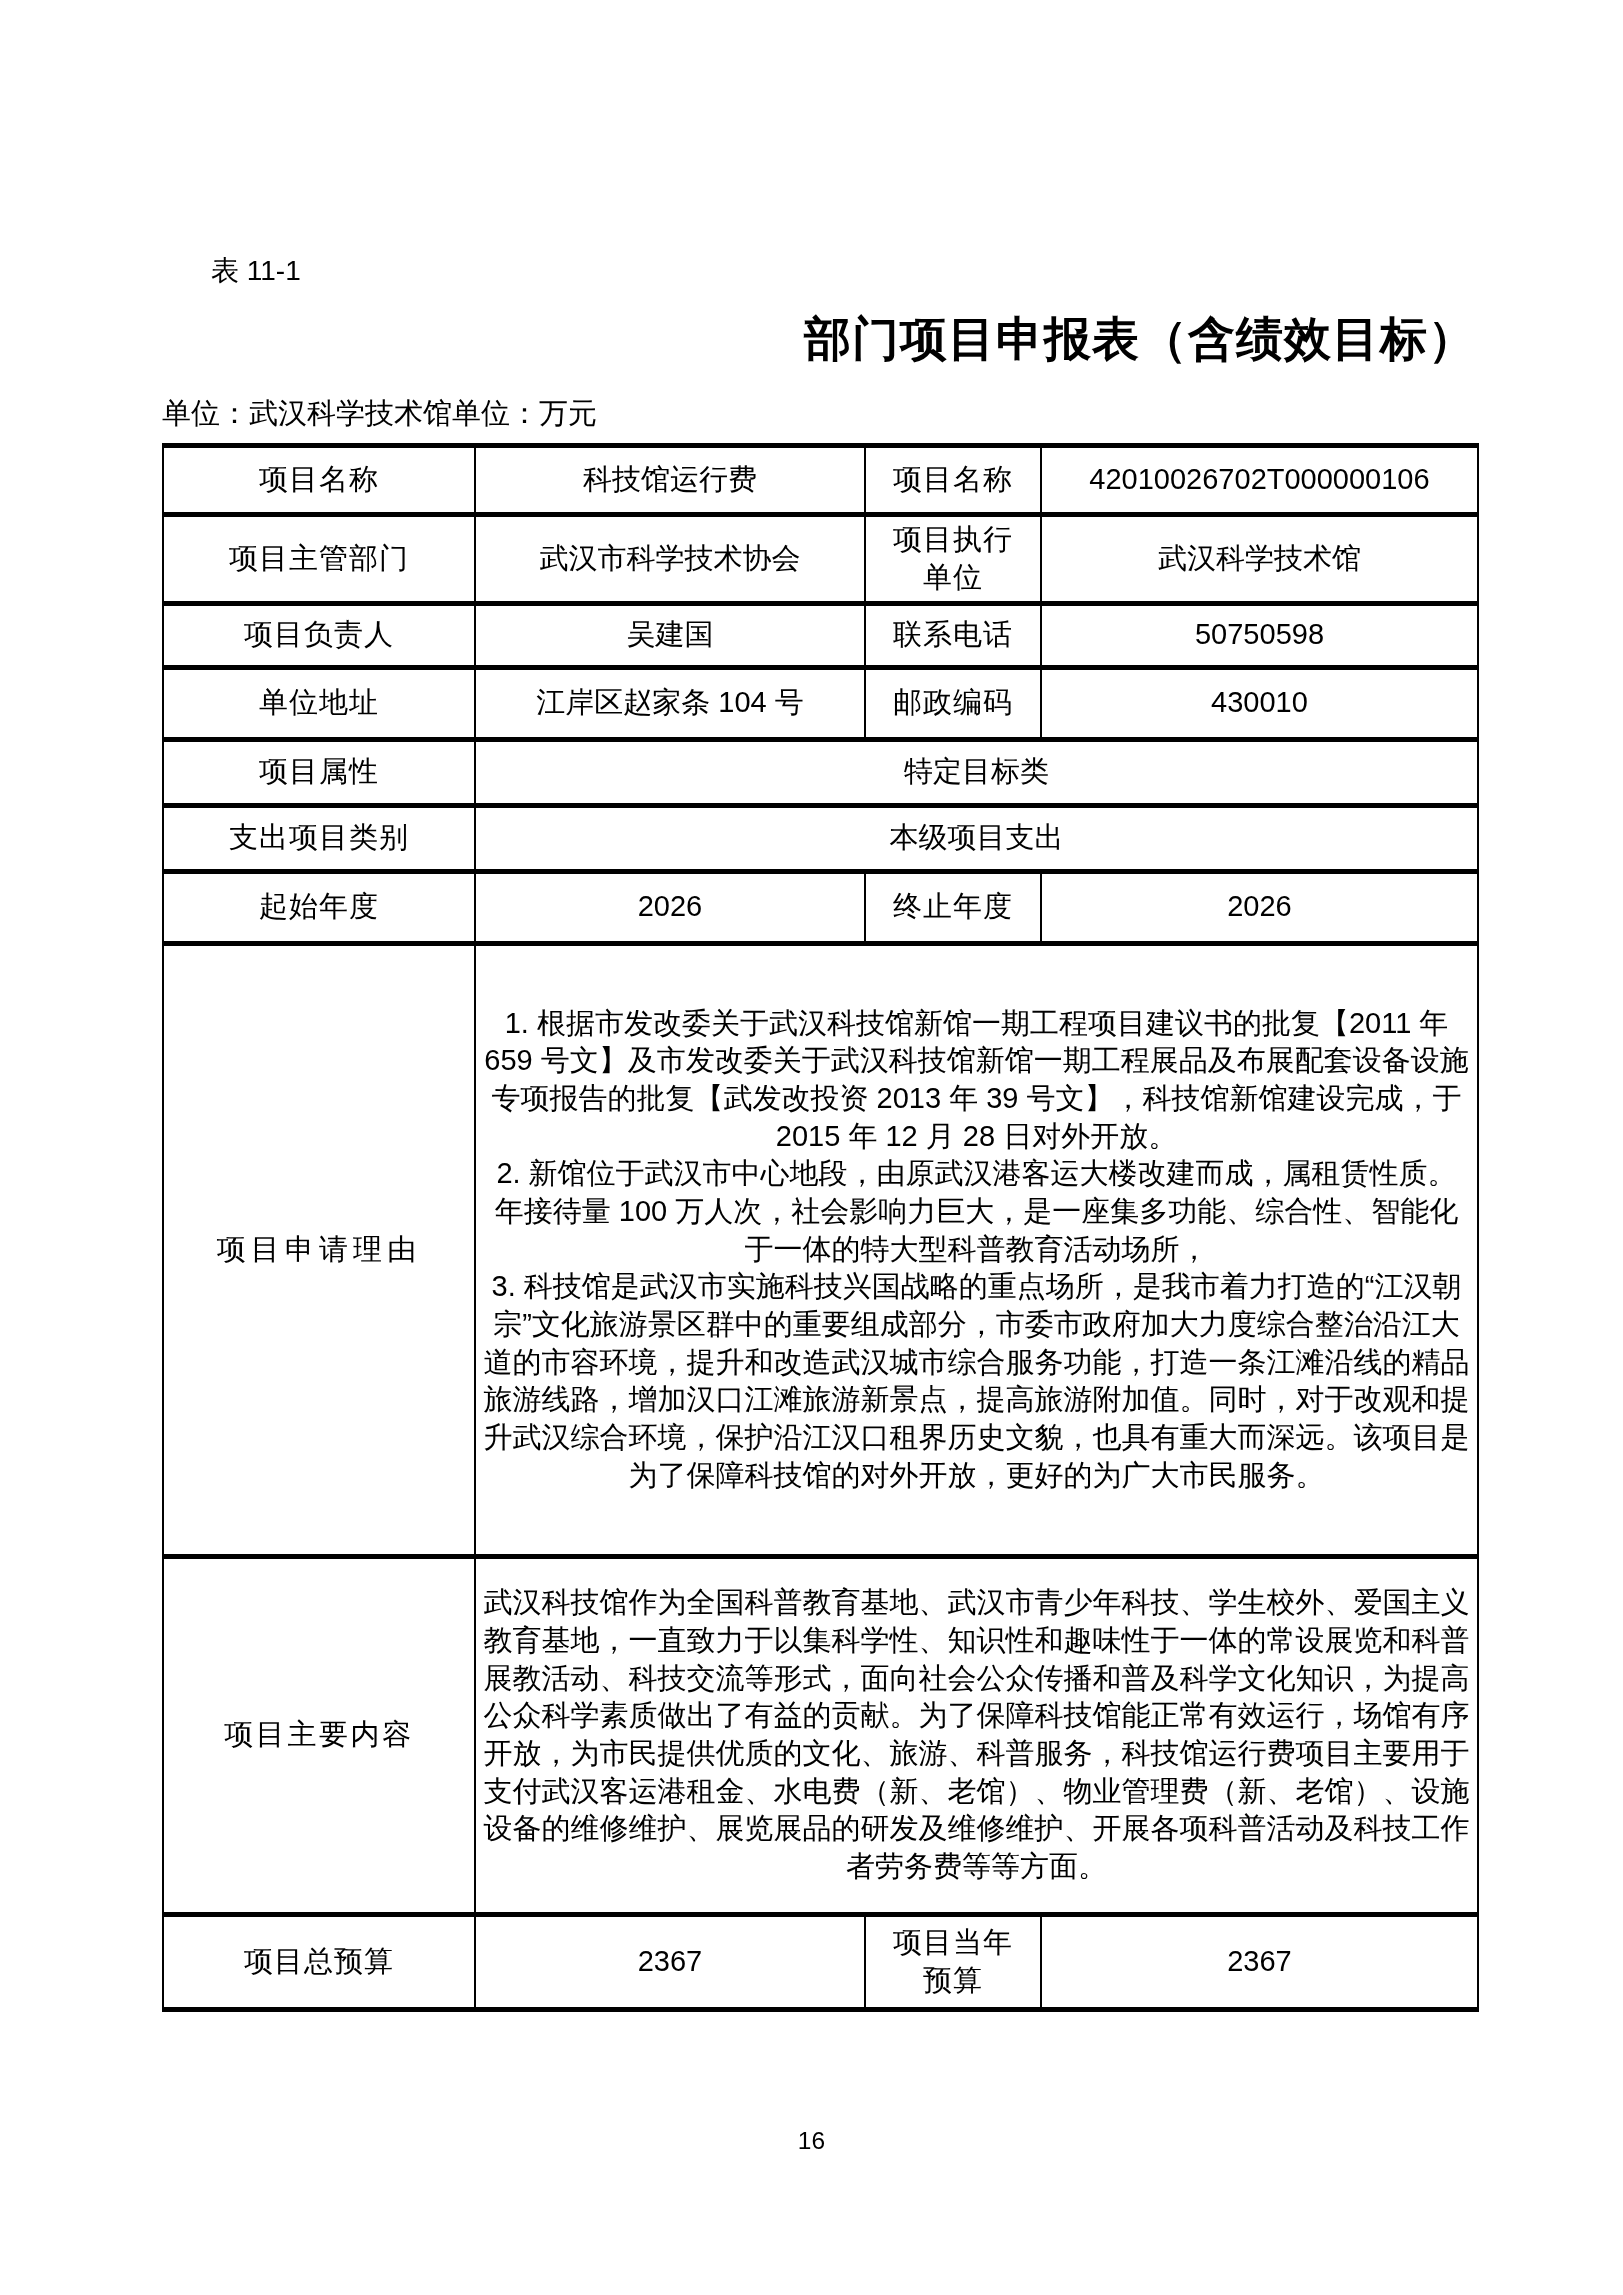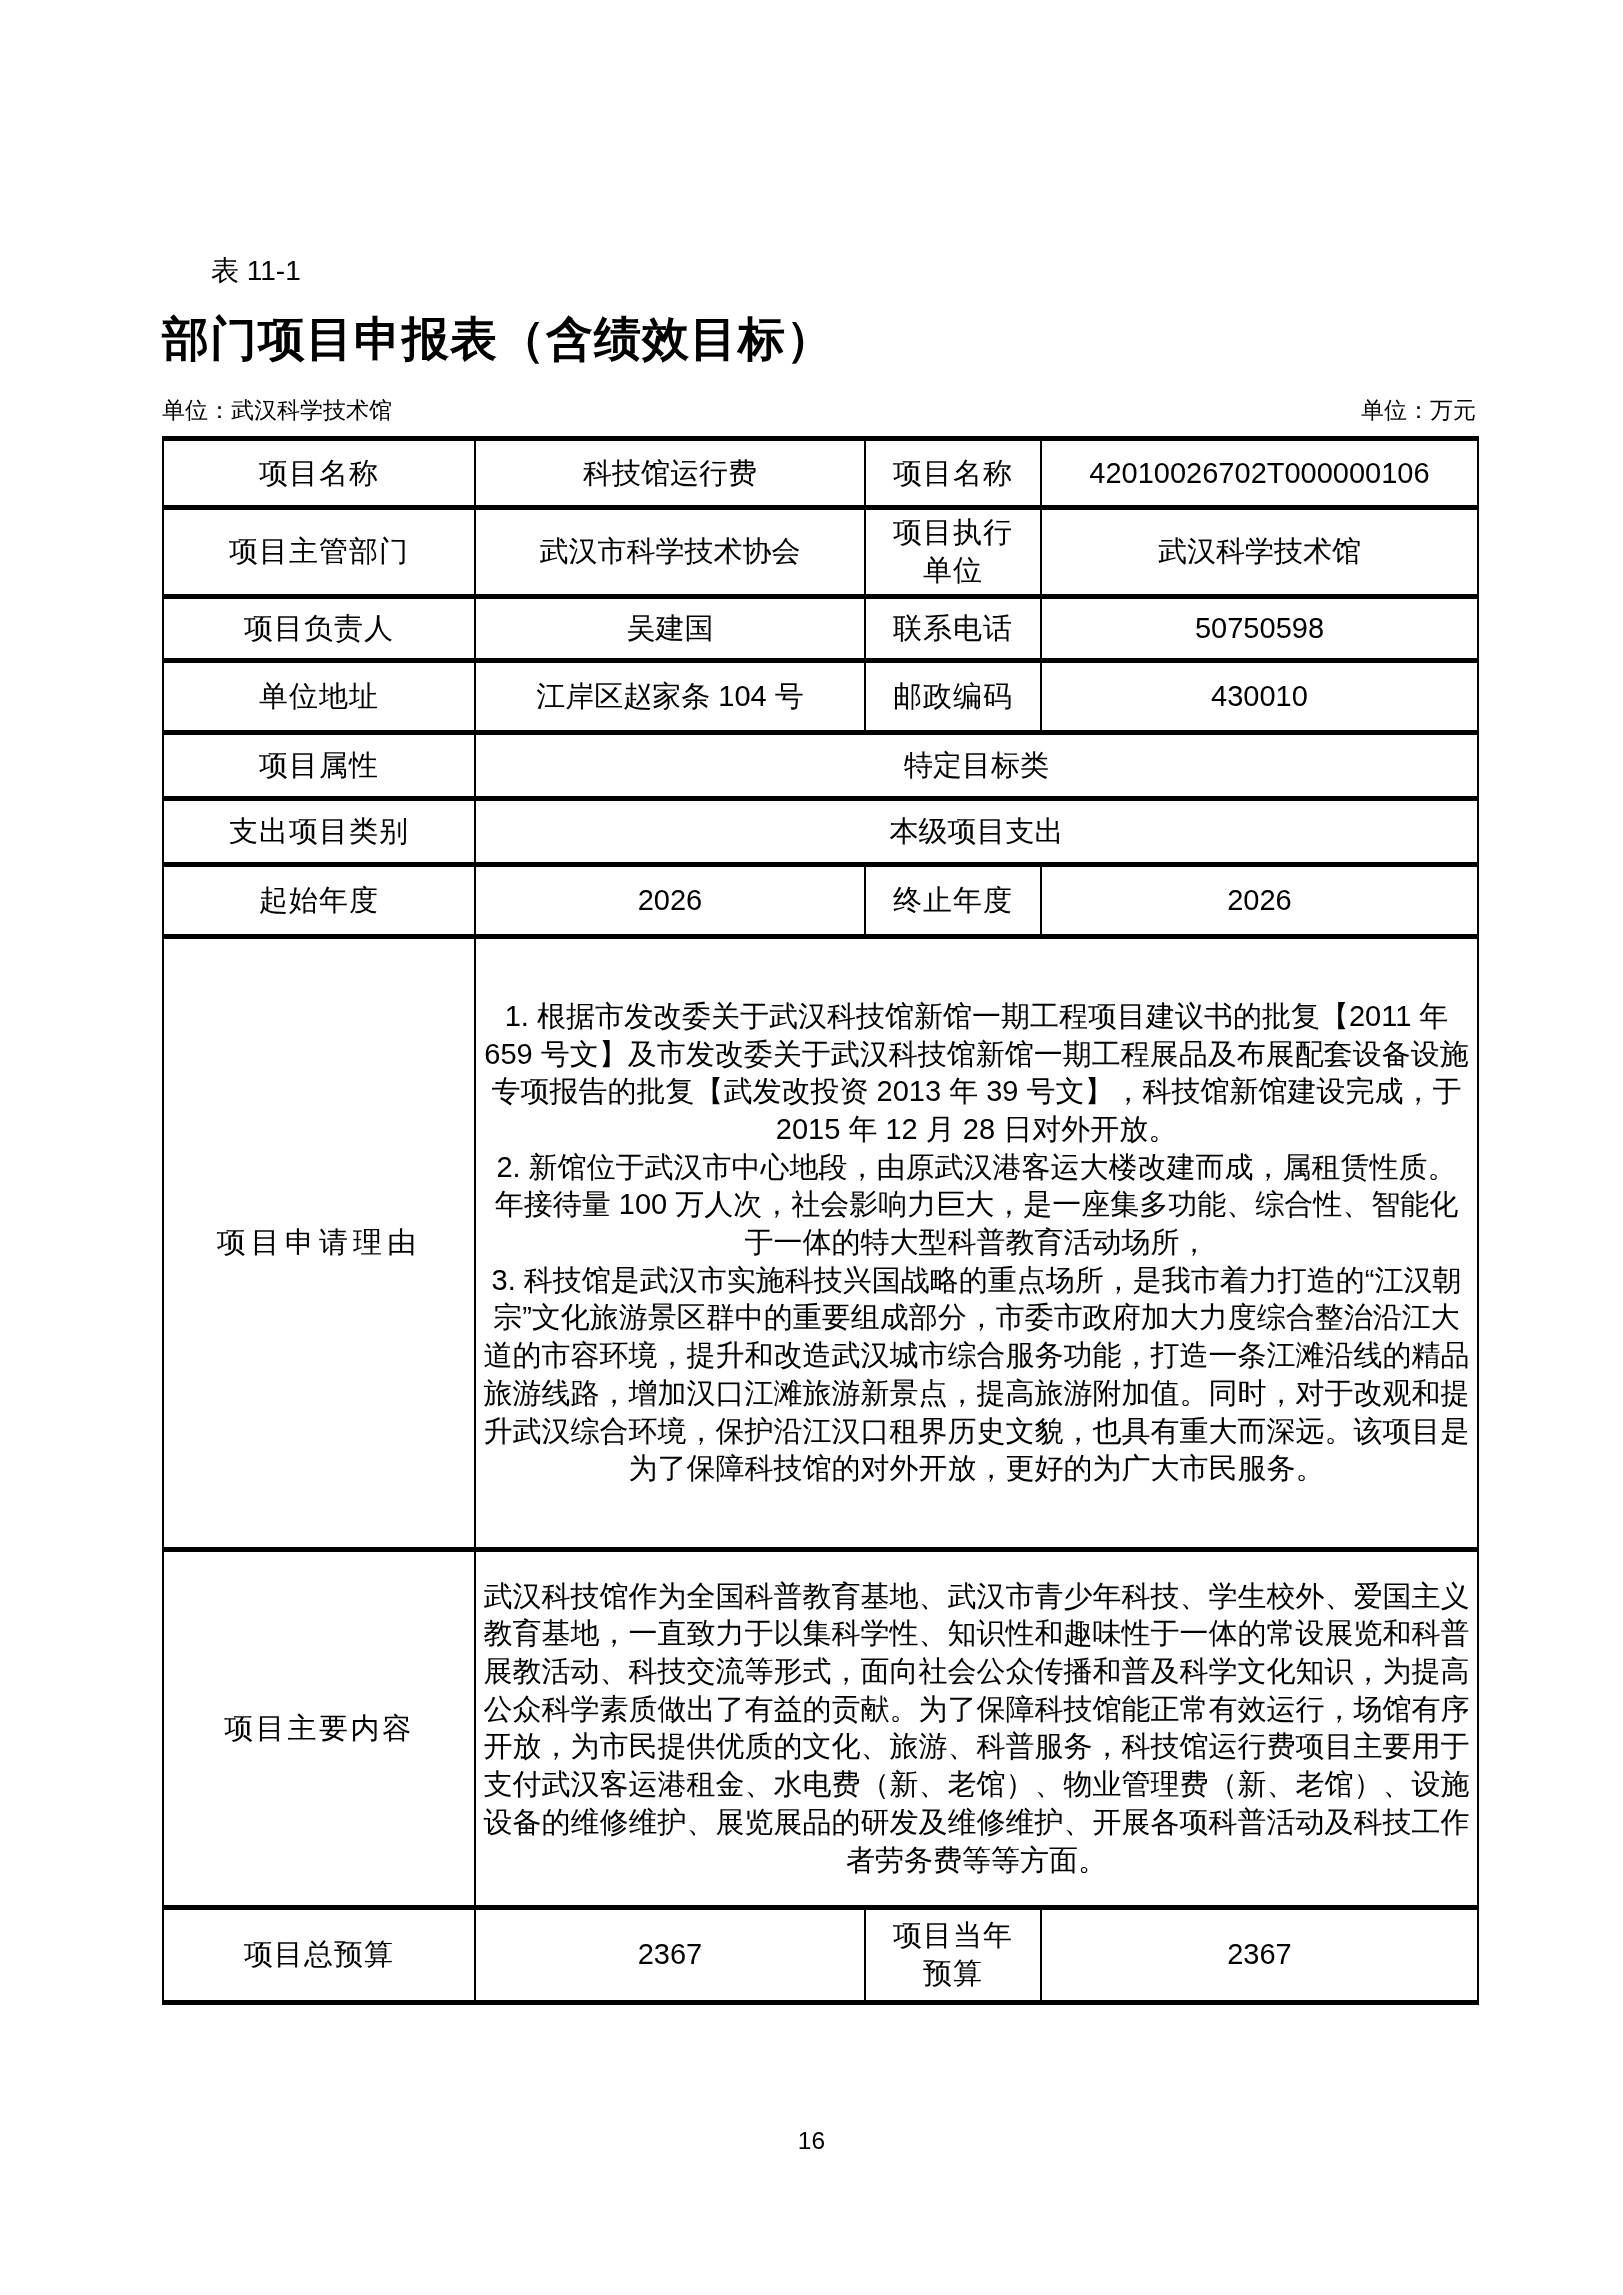--- a/index.html
+++ b/index.html
@@ -19,32 +19,31 @@
     top: 256px;
     width: 1314px;
   }
   .table-label {
     font-size: 28px;
     line-height: 1.1;
     padding-left: 49px;
   }
   .page-title {
     margin-top: 26.6px;
-    text-align: left;
+    text-align: right;
     font-size: 47px;
     font-weight: bold;
     line-height: 1.1;
     letter-spacing: 1px;
   }
   .unit-row {
     margin-top: 33px;
     display: flex;
-    justify-content: space-between;
     align-items: flex-end;
-    font-size: 23px;
+    font-size: 29px;
     line-height: 1.1;
   }
   table.form {
     margin-top: 13px;
     width: 1314px;
     border-collapse: collapse;
     table-layout: fixed;
   }
   table.form td {
     border: 2px solid #000000;

